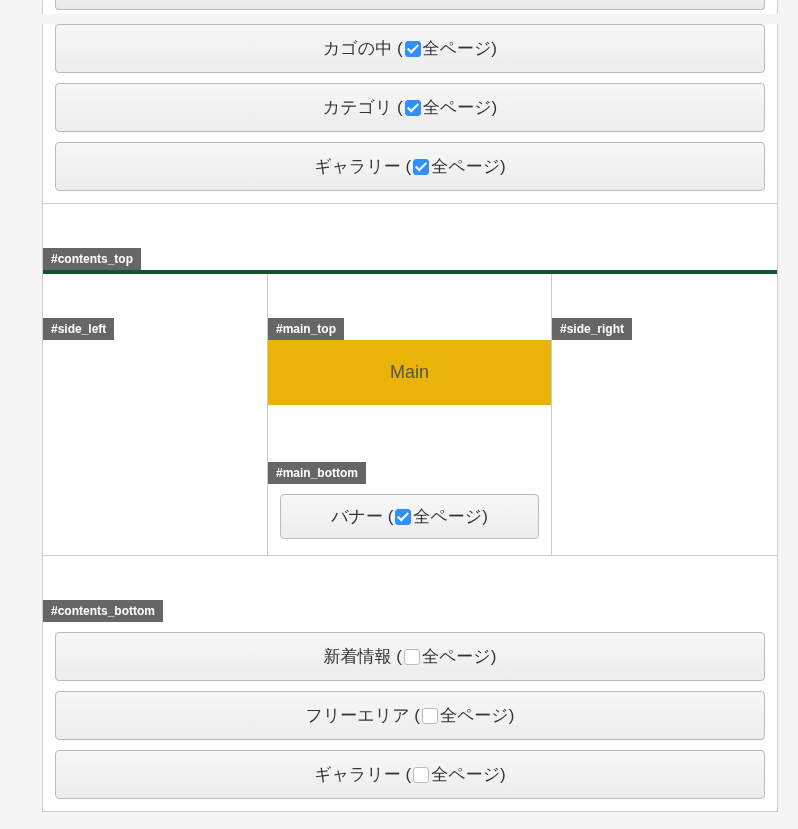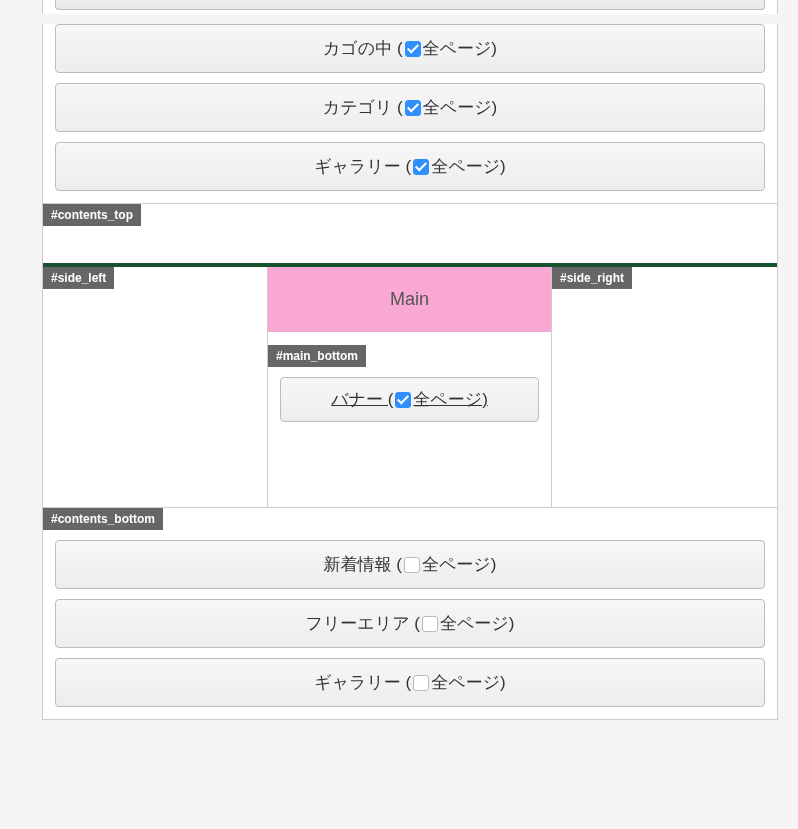--- a/index.html
+++ b/index.html
@@ -18,20 +18,21 @@
     border-top: none;
   }
   .section-label {
     display: inline-block;
     background: #666;
     color: #fff;
     font-size: 12px;
     font-weight: bold;
     padding: 4px 8px;
     font-family: Arial, sans-serif;
+    margin-top: 44px;
   }
   .block-stack {
     padding: 0 12px 12px 12px;
   }
   .block-stack.top {
     padding-top: 0;
   }
   .block-item {
     background: linear-gradient(#f7f7f7, #ededed);
     border: 1px solid #bbb;
@@ -93,34 +94,33 @@
     border-right: 1px solid #ccc;
   }
   .col.side-right {
     flex: 0 0 225px;
     text-decoration: underline;
   }
   .main-top-area {
     min-height: 40px;
   }
   .main-center {
-    background: #f9a8d4;
+    background: #eab308;
     color: #555;
     text-align: center;
     padding: 22px 0;
     font-size: 18px;
     font-family: Arial, sans-serif;
   }
   .main-bottom-area {
     padding: 13px 12px 16px 12px;
   }
   .main-bottom-area .block-item {
     font-size: 17px;
     padding: 10px 8px;
-    text-decoration: underline;
   }
   .contents-bottom-area {
     border-top: 1px solid #ccc;
   }
   .partial-top {
     background: #fff;
     border: 1px solid #ccc;
     border-top: none;
     border-bottom: none;
     height: 14px;
@@ -154,20 +154,23 @@
 
     <div class="contents-top-area">
       <span class="section-label">#contents_top</span>
     </div>
 
     <div class="three-col">
       <div class="col side-left">
         <span class="section-label">#side_left</span>
       </div>
       <div class="col main">
+        <div class="main-top-area">
+          <span class="section-label">#main_top</span>
+        </div>
         <div class="main-center">Main</div>
         <div class="main-bottom-area">
           <span class="section-label" style="margin-left:-12px;">#main_bottom</span>
           <div id="main-bottom-blocks">
               <div class="block-item"><span class="label-pre">バナー</span><span class="label-pre"> (</span><span class="checkbox checked"></span><span class="label-post">全ページ</span><span class="label-post">)</span></div>
             </div>
         </div>
       </div>
       <div class="col side-right">
         <span class="section-label">#side_right</span>

